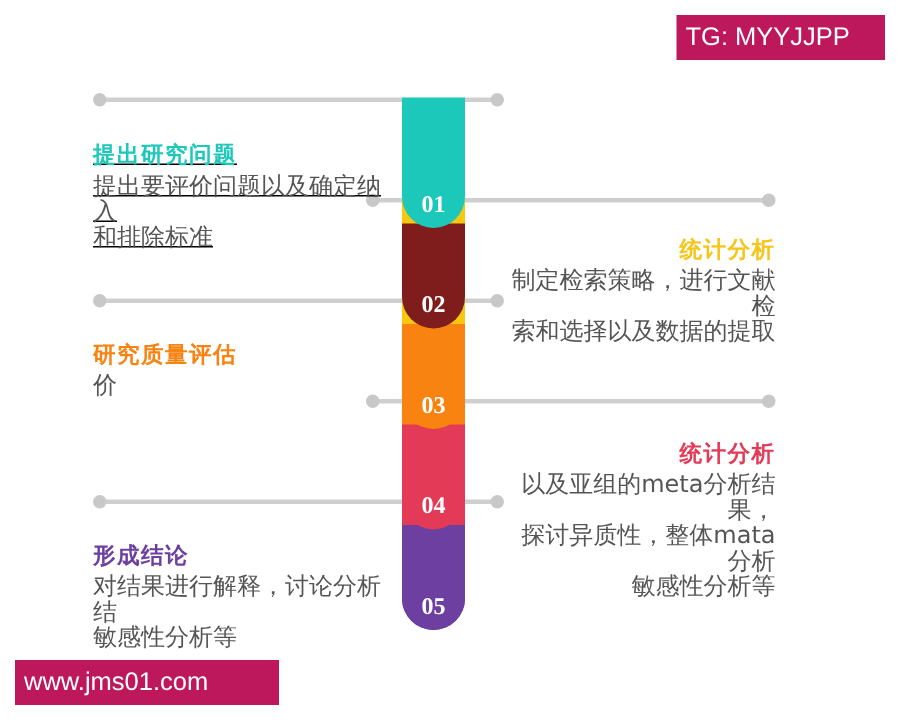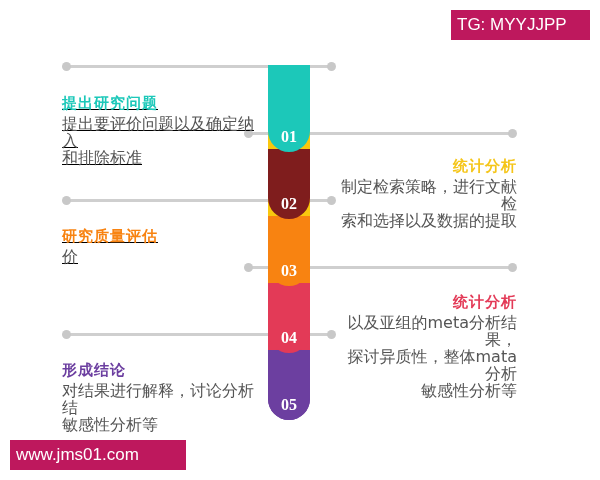--- a/index.html
+++ b/index.html
@@ -82,21 +82,21 @@
 </div>
 
 <div class="step-block right" style="left:337px; top:156px; width:180px;">
   <div class="step-title" style="color:#f5c518;">统计分析</div>
   <div class="step-desc">
     <div>制定检索策略，进行文献检</div>
     <div>索和选择以及数据的提取</div>
   </div>
 </div>
 
-<div class="step-block" style="left:62px; top:226px; width:200px;text-decoration:underline;">
+<div class="step-block" style="left:62px; top:226px; width:200px;">
   <div class="step-title" style="color:#f88311;">研究质量评估</div>
   <div class="step-desc">
     <div>价</div>
   </div>
 </div>
 
 <div class="step-block right" style="left:337px; top:292px; width:180px;">
   <div class="step-title" style="color:#e33a57;">统计分析</div>
   <div class="step-desc">
     <div>以及亚组的meta分析结果，</div>

